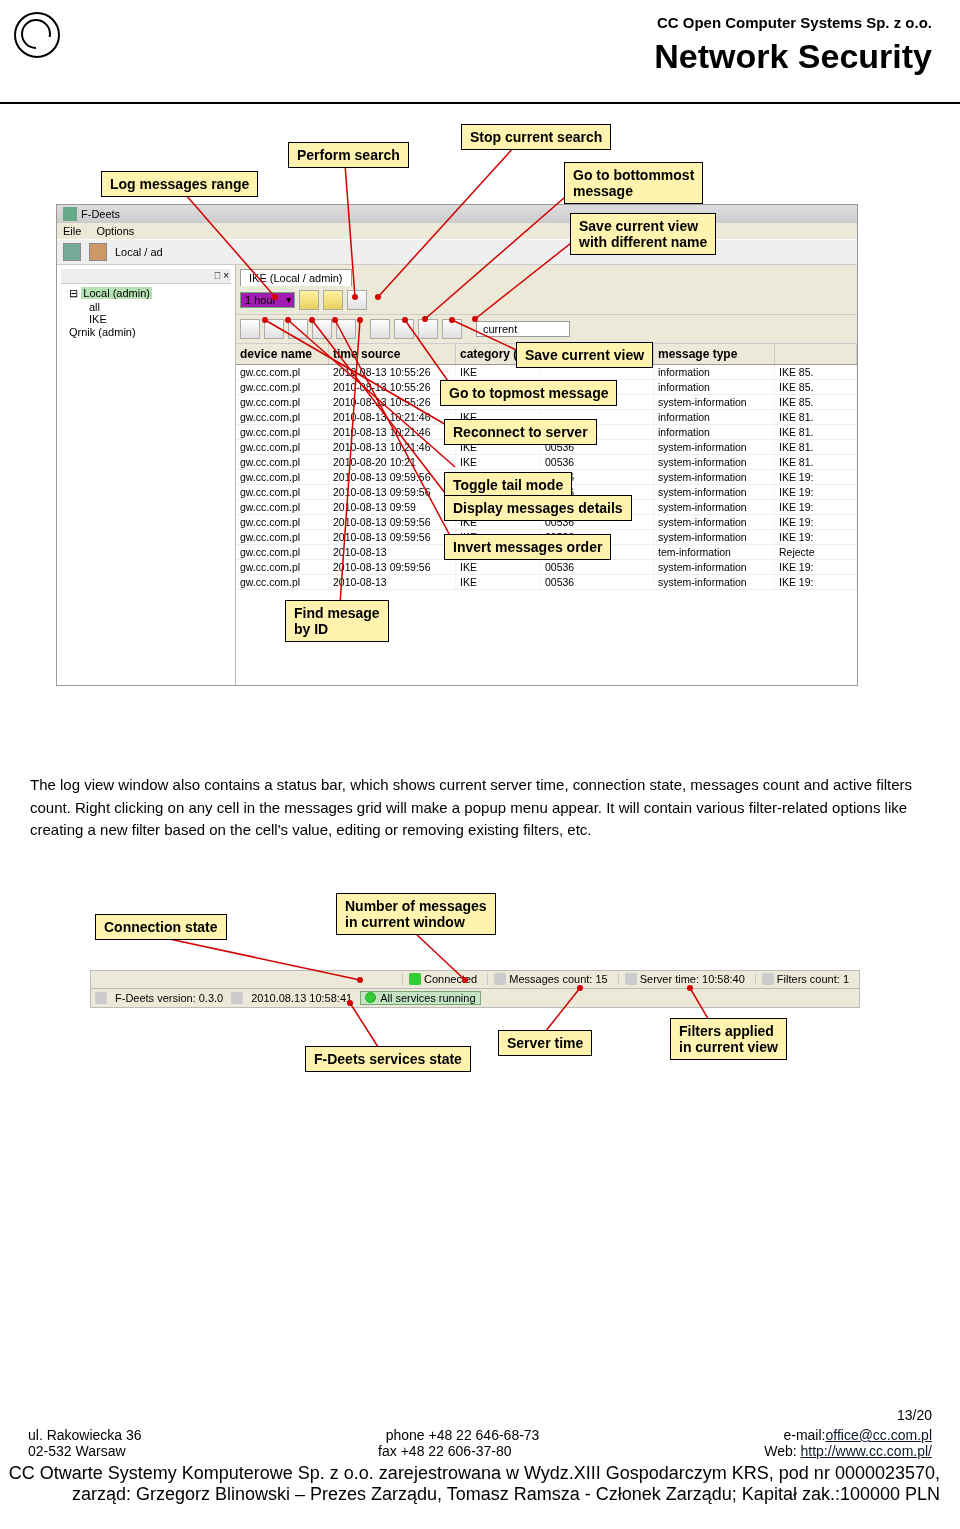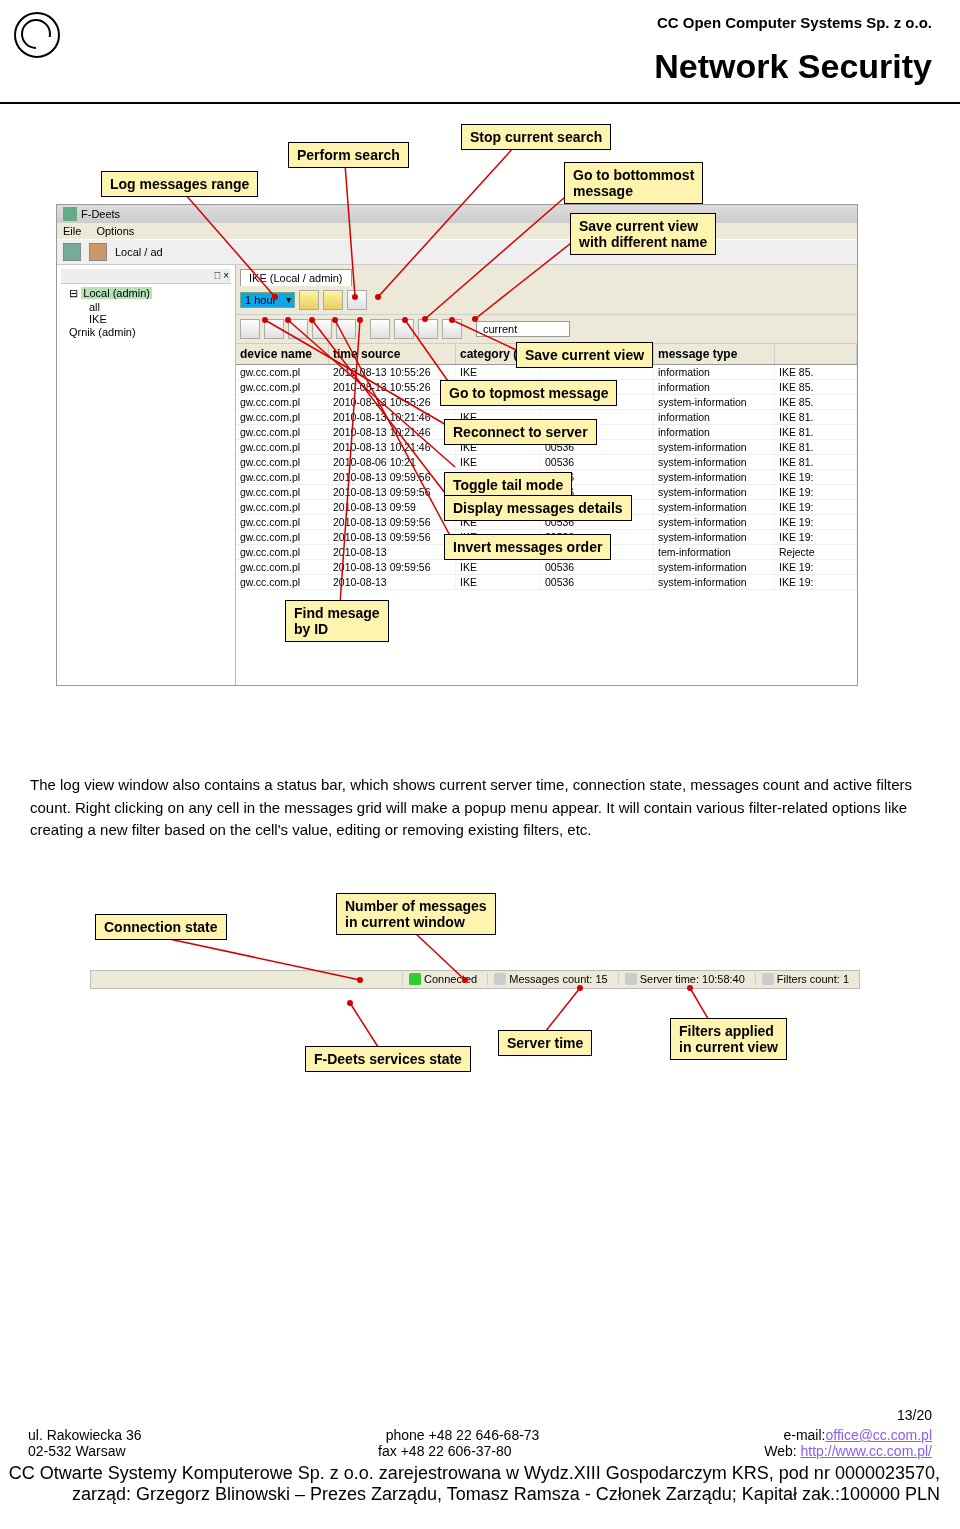--- a/index.html
+++ b/index.html
@@ -1,21 +1,21 @@
 <!DOCTYPE html>
 <html><head>
 <meta charset="utf-8">
 <style>
 html,body{margin:0;padding:0;background:#fff;font-family:Verdana,Arial,sans-serif;font-size:13px;color:#000}
 .page{width:960px;min-height:1529px;position:relative;margin:0 auto;background:#fff}
 .header{position:relative;padding:14px 28px 0 24px;border-bottom:2px solid #000;height:88px}
 .logo{width:42px;height:42px;border:2px solid #000;border-radius:50%;position:absolute;left:14px;top:12px}
 .logo:before{content:"";position:absolute;width:26px;height:26px;border:2px solid #000;border-radius:50%;left:5px;top:5px;clip-path:polygon(0 0,100% 0,100% 60%,50% 60%,50% 100%,0 100%)}
 .company{text-align:right;font-weight:bold;font-size:15px}
-.title{text-align:right;font-weight:bold;font-size:34px;margin-top:16px;font-family:Verdana,Arial,sans-serif}
+.title{text-align:right;font-weight:bold;font-size:34px;margin-top:6px;font-family:Verdana,Arial,sans-serif}
 .figure{position:relative;margin:20px 10px 0 10px;height:620px}
 .callout{position:absolute;background:#fff3b0;border:1px solid #000;padding:4px 8px;font-family:Arial,sans-serif;font-size:14px;font-weight:bold;white-space:nowrap;z-index:20}
 svg.lines{position:absolute;left:0;top:0;pointer-events:none;z-index:15}
 .dot{fill:#d40000}
 .ln{stroke:#d40000;stroke-width:1.5}
 .app{position:absolute;left:46px;top:80px;width:800px;background:#ece9d8;border:1px solid #999;font-family:Tahoma,Arial,sans-serif;font-size:11px;z-index:5}
 .app-titlebar{background:linear-gradient(#ddd,#ccc);padding:2px 6px;display:flex;align-items:center;gap:4px}
 .app-titlebar .ficon{width:14px;height:14px;background:#6a8}
 .app-menu{padding:2px 6px}
 .app-menu span{margin-right:12px}
@@ -24,21 +24,21 @@
 .app-body{display:flex;height:420px}
 .sidebar{width:170px;background:#fff;border-right:1px solid #bbb;padding:4px;position:relative}
 .side-hdr{background:#eee;border-bottom:1px solid #ccc;font-size:10px;text-align:right;padding:1px 2px;margin-bottom:2px}
 .tree-node{padding:1px 0 1px 8px}
 .tree-root{background:#b6e3b6;display:inline-block;padding:0 2px}
 .tree-sub{padding-left:28px}
 .main{flex:1;background:#fff;display:flex;flex-direction:column}
 .tabbar{background:#ece9d8;padding:4px 4px 0 4px}
 .tab{display:inline-block;background:#fff;border:1px solid #999;border-bottom:none;padding:2px 8px;font-size:11px}
 .main-toolbar{background:#ece9d8;padding:4px;border-bottom:1px solid #ccc;display:flex;align-items:center;gap:4px}
-.range-select{background:#0ea5e9;border:1px solid #7a7;padding:1px 18px 1px 4px;position:relative;font-size:11px}
+.range-select{background:#a21caf;border:1px solid #7a7;padding:1px 18px 1px 4px;position:relative;font-size:11px}
 .range-select:after{content:"▾";position:absolute;right:3px;top:1px;font-size:10px}
 .micon{width:18px;height:18px;border:1px solid #aaa;background:linear-gradient(#fefefe,#e0e0e0)}
 .micon.y{background:linear-gradient(#fff2a0,#e8d060)}
 .main-toolbar2{background:#ece9d8;padding:4px;border-bottom:1px solid #ccc;display:flex;align-items:center;gap:4px}
 .propfield{border:1px solid #999;background:#fff;padding:1px 6px;font-size:11px;width:80px}
 .grid{flex:1;overflow:hidden}
 .grid-head{display:flex;background:#ece9d8;border-bottom:1px solid #999}
 .gh{border-right:1px solid #ccc;padding:3px 4px;font-weight:bold;font-size:12px}
 .grid-body{background:#fff}
 .gr{display:flex;border-bottom:1px solid #eee;font-size:10.5px}
@@ -58,21 +58,21 @@
 .statusbar2{background:#ece9d8;border:1px solid #bbb;border-top:none;display:flex;align-items:center;padding:2px 4px;gap:8px}
 .svcrun{background:#c4e4c4;border:1px solid #7a7;padding:0 4px;display:inline-flex;align-items:center;gap:4px}
 .svcrun .dot2{width:9px;height:9px;border-radius:50%;background:#3c3;border:1px solid #2a2}
 
 .footer{position:absolute;bottom:12px;left:0;right:0;font-family:Verdana,Arial,sans-serif;font-size:14px}
 .pagenum{text-align:right;padding:0 28px 4px 0}
 .frow{display:flex;justify-content:space-between;padding:0 28px}
 .frow .left{text-align:left}
 .frow .mid{text-align:right}
 .frow .right{text-align:right}
-a{color:#8b5cf6;text-decoration:underline}
+a{color:#0f172a;text-decoration:underline}
 .fnote{text-align:right;font-size:18px;padding:4px 20px 12px 4px}
 </style>
 </head>
 <body>
 
 <div class="page">
 
   <div class="header">
     <div class="logo"></div>
     <div class="company">CC Open Computer Systems Sp. z o.o.</div>
@@ -223,21 +223,21 @@
                 <div class="gr">
                   <div class="gc c0">gw.cc.com.pl</div>
                   <div class="gc c1">2010-08-13 10:21:46</div>
                   <div class="gc c2">IKE</div>
                   <div class="gc c3">00536</div>
                   <div class="gc c4">system-information</div>
                   <div class="gc c5">IKE 81.</div>
                 </div>
                 <div class="gr">
                   <div class="gc c0">gw.cc.com.pl</div>
-                  <div class="gc c1">2010-08-06 10:21</div>
+                  <div class="gc c1">2010-08-20 10:21</div>
                   <div class="gc c2">IKE</div>
                   <div class="gc c3">00536</div>
                   <div class="gc c4">system-information</div>
                   <div class="gc c5">IKE 81.</div>
                 </div>
                 <div class="gr">
                   <div class="gc c0">gw.cc.com.pl</div>
                   <div class="gc c1">2010-08-13 09:59:56</div>
                   <div class="gc c2">IKE</div>
                   <div class="gc c3">00536</div>
@@ -344,20 +344,30 @@
             <span>Messages count: 15</span>
           </div>
         <div class="sbitem">
             <span class="sicon gy"></span>
             <span>Server time: 10:58:40</span>
           </div>
         <div class="sbitem">
             <span class="sicon gy"></span>
             <span>Filters count: 1</span>
           </div>
+      </div>
+      <div class="statusbar2">
+        <span class="sicon gy"></span>
+        <span>F-Deets version: 0.3.0</span>
+        <span class="sicon gy"></span>
+        <span>2010.08.13 10:58:41</span>
+        <span class="svcrun">
+            <span class="dot2"></span>
+            <span>All services running</span>
+          </span>
       </div>
     </div>
   </div>
 
   <div class="footer">
     <div class="pagenum">13/20</div>
     <div class="frow">
       <div class="left">ul.  Rakowiecka 36</div>
       <div class="mid">phone +48 22 646-68-73</div>
       <div class="right"><span>e-mail:</span><a>office@cc.com.pl</a></div>

